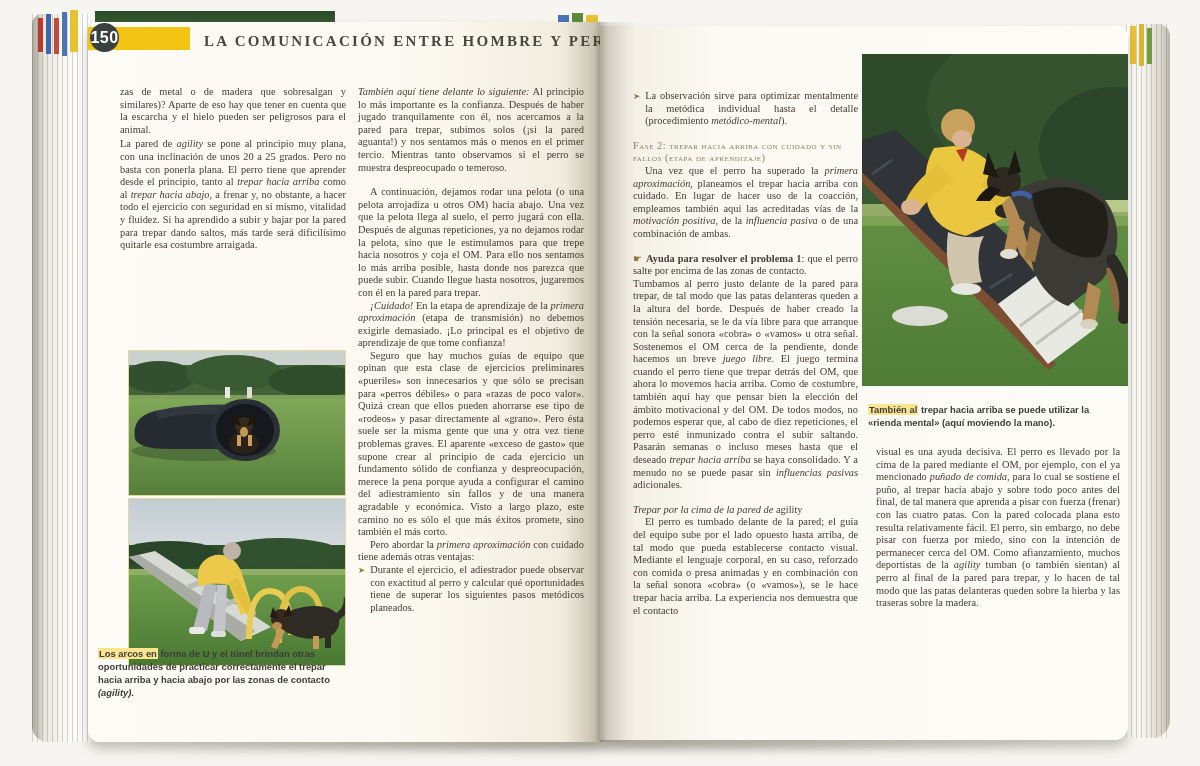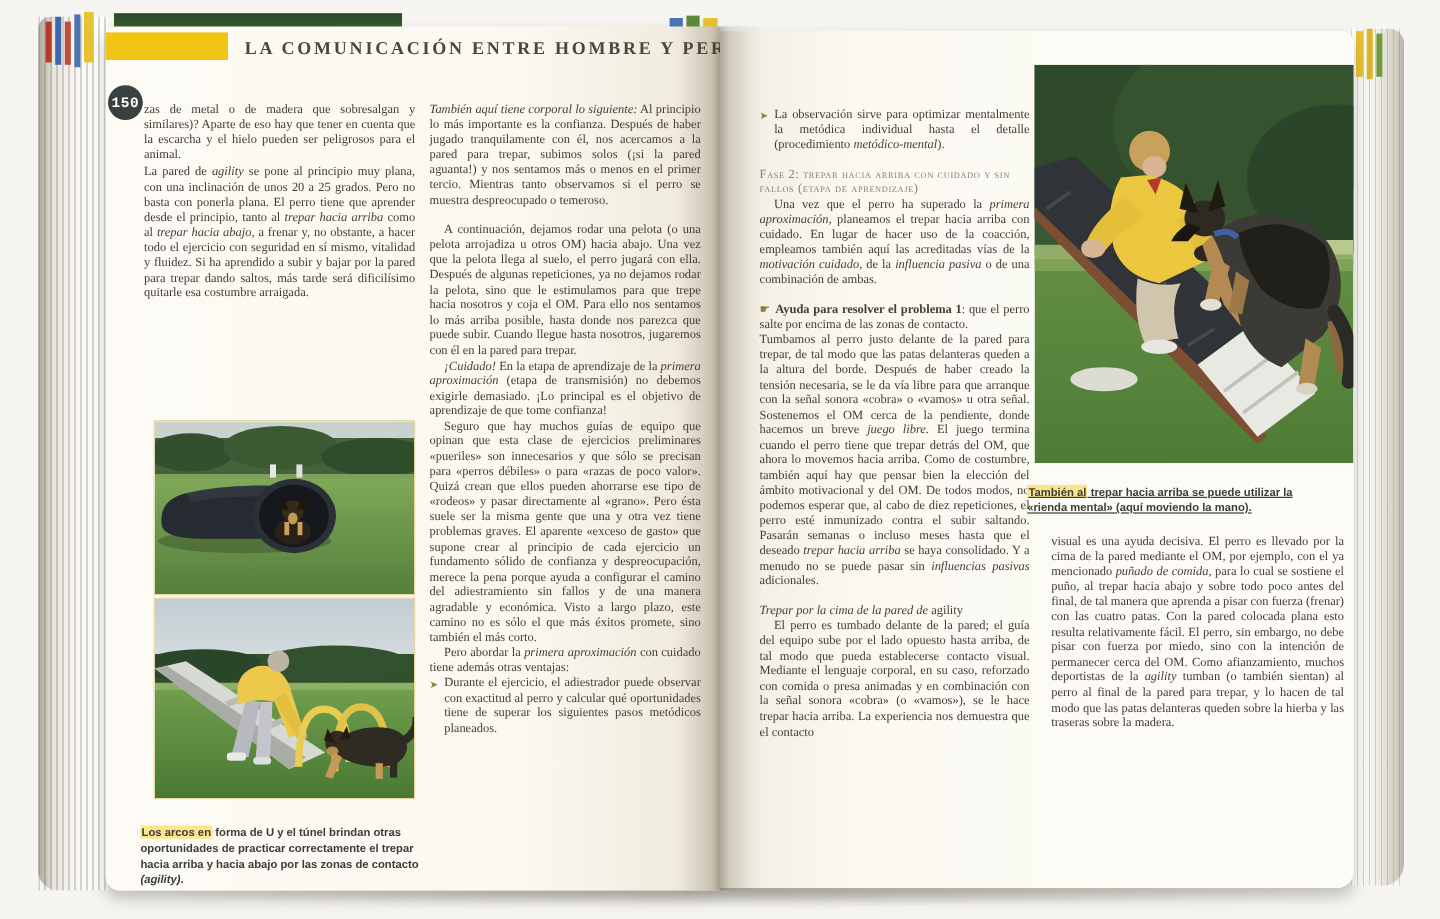--- a/index.html
+++ b/index.html
@@ -28,22 +28,22 @@
     background:linear-gradient(90deg,#ddd7c8 0%,#f3efe5 5%,#fbf9f2 22%,#fdfcf7 100%);
     box-shadow:0 7px 12px rgba(80,75,60,.30);}
   .gutter{position:absolute;left:566px;top:22px;width:70px;height:720px;z-index:6;pointer-events:none;
     background:linear-gradient(90deg,rgba(80,70,50,0) 0%,rgba(80,70,50,.14) 40%,rgba(55,47,32,.26) 50%,rgba(80,70,50,.12) 60%,rgba(80,70,50,0) 100%);}
   .floor{position:absolute;left:70px;top:732px;width:1060px;height:22px;z-index:0;
     background:radial-gradient(ellipse at center,rgba(70,64,48,.32),rgba(70,64,48,0) 72%);filter:blur(3px);}
 
   
   .band{position:absolute;left:0;top:5px;width:102px;height:23px;background:#f2c414;}
   .badge{position:absolute;left:2px;top:1px;width:29px;height:29px;border-radius:50%;
-    background:#394040;color:#fff;font-family:Liberation Mono, monospace;font-weight:bold;
-    font-size:12px;display:flex;align-items:center;justify-content:center;letter-spacing:.5px;z-index:2;margin-top:48px;}
+    background:#394040;color:#fff;font-family:Liberation Sans, sans-serif;font-weight:bold;
+    font-size:16px;display:flex;align-items:center;justify-content:center;letter-spacing:.5px;z-index:2;}
   .chapter{position:absolute;left:116px;top:11px;font-family:Liberation Serif, serif;
     font-weight:bold;font-size:15px;letter-spacing:2.3px;color:#4a463f;white-space:nowrap;}
 
   
   .col{position:absolute;text-align:justify;font-size:10.4px;line-height:12.6px;color:#453c33;}
   .col p{margin:0;}
   .indent{text-indent:12px;}
   .mt{margin-top:12px !important;}
   .mt2{margin-top:2px !important;}
   .fase{font-variant:small-caps;letter-spacing:.5px;color:#8d7e67;text-align:left;}
@@ -166,44 +166,44 @@
         <polygon points="144,108 150,120 141,118" fill="#241a10"></polygon>
         <polygon points="160,106 154,118 163,116" fill="#241a10"></polygon>
         <ellipse cx="148" cy="127" rx="5" ry="4" fill="#b88d50"></ellipse>
         <polygon points="150,128 142,148 148,150 156,132" fill="#c59a58"></polygon>
         <rect x="196" y="134" width="6" height="15" fill="#2e2a24"></rect>
         <rect x="184" y="137" width="6" height="13" fill="#c59a58"></rect>
         <path d="M208,118 Q220,110 218,98" stroke="#2e2a24" stroke-width="7" fill="none"></path>
       </svg>
     </div>
 
-    <p class="caption" style="left:10px;top:656px;width:250px;margin-left:19px;"><mark>Los arcos en</mark><span> forma de U y el túnel brindan otras oportunidades de practicar correctamente el trepar hacia arriba y hacia abajo por las zonas de contacto <i>(agility)</i>.</span></p>
+    <p class="caption" style="left:10px;top:616px;width:250px;"><mark>Los arcos en</mark><span> forma de U y el túnel brindan otras oportunidades de practicar correctamente el trepar hacia arriba y hacia abajo por las zonas de contacto <i>(agility)</i>.</span></p>
 
     <div class="col" style="left:270px;top:64px;width:226px;">
-      <p><i>También aquí tiene corporal lo siguiente:</i> Al principio lo más importante es la confianza. Después de haber jugado tranquilamente con él, nos acercamos a la pared para trepar, subimos solos (¡si la pared aguanta!) y nos sentamos más o menos en el primer tercio. Mientras tanto observamos si el perro se muestra despreocupado o temeroso.</p>
+      <p><i>También aquí tiene delante lo siguiente:</i> Al principio lo más importante es la confianza. Después de haber jugado tranquilamente con él, nos acercamos a la pared para trepar, subimos solos (¡si la pared aguanta!) y nos sentamos más o menos en el primer tercio. Mientras tanto observamos si el perro se muestra despreocupado o temeroso.</p>
       <p class="mt indent">A continuación, dejamos rodar una pelota (o una pelota arrojadiza u otros OM) hacia abajo. Una vez que la pelota llega al suelo, el perro jugará con ella. Después de algunas repeticiones, ya no dejamos rodar la pelota, sino que le estimulamos para que trepe hacia nosotros y coja el OM. Para ello nos sentamos lo más arriba posible, hasta donde nos parezca que puede subir. Cuando llegue hasta nosotros, jugaremos con él en la pared para trepar.</p>
       <p class="indent"><i>¡Cuidado!</i> En la etapa de aprendizaje de la <i>primera aproximación</i> (etapa de transmisión) no debemos exigirle demasiado. ¡Lo principal es el objetivo de aprendizaje de que tome confianza!</p>
       <p class="indent">Seguro que hay muchos guías de equipo que opinan que esta clase de ejercicios preliminares «pueriles» son innecesarios y que sólo se precisan para «perros débiles» o para «razas de poco valor». Quizá crean que ellos pueden ahorrarse ese tipo de «rodeos» y pasar directamente al «grano». Pero ésta suele ser la misma gente que una y otra vez tiene problemas graves. El aparente «exceso de gasto» que supone crear al principio de cada ejercicio un fundamento sólido de confianza y despreocupación, merece la pena porque ayuda a configurar el camino del adiestramiento sin fallos y de una manera agradable y económica. Visto a largo plazo, este camino no es sólo el que más éxitos promete, sino también el más corto.</p>
       <p class="indent">Pero abordar la <i>primera aproximación</i> con cuidado tiene además otras ventajas:</p>
       <p class="bullet">
           <span class="bi">➤</span>
           <span>Durante el ejercicio, el adiestrador puede observar con exactitud al perro y calcular qué oportunidades tiene de superar los siguientes pasos metódicos planeados.</span>
         </p>
     </div>
   </div>
 
   <div class="page page-right">
 
     <div class="col" style="left:33px;top:64px;width:225px;">
       <p class="bullet">
           <span class="bi">➤</span>
           <span>La observación sirve para optimizar mentalmente la metódica individual hasta el detalle (procedimiento <i>metódico-mental</i>).</span>
         </p>
       <p class="fase mt">Fase 2: trepar hacia arriba con cuidado y sin fallos (etapa de aprendizaje)</p>
-      <p class="indent">Una vez que el perro ha superado la <i>primera aproximación</i>, planeamos el trepar hacia arriba con cuidado. En lugar de hacer uso de la coacción, empleamos también aquí las acreditadas vías de la <i>motivación cuidado</i>, de la <i>influencia pasiva</i> o de una combinación de ambas.</p>
+      <p class="indent">Una vez que el perro ha superado la <i>primera aproximación</i>, planeamos el trepar hacia arriba con cuidado. En lugar de hacer uso de la coacción, empleamos también aquí las acreditadas vías de la <i>motivación positiva</i>, de la <i>influencia pasiva</i> o de una combinación de ambas.</p>
       <p class="mt"><span class="hand">☛</span><b class="run">Ayuda para resolver el problema 1</b><span>: que el perro salte por encima de las zonas de contacto.</span></p>
       <p>Tumbamos al perro justo delante de la pared para trepar, de tal modo que las patas delanteras queden a la altura del borde. Después de haber creado la tensión necesaria, se le da vía libre para que arranque con la señal sonora «cobra» o «vamos» u otra señal. Sostenemos el OM cerca de la pendiente, donde hacemos un breve <i>juego libre</i>. El juego termina cuando el perro tiene que trepar detrás del OM, que ahora lo movemos hacia arriba. Como de costumbre, también aquí hay que pensar bien la elección del ámbito motivacional y del OM. De todos modos, no podemos esperar que, al cabo de diez repeticiones, el perro esté inmunizado contra el subir saltando. Pasarán semanas o incluso meses hasta que el deseado <i>trepar hacia arriba</i> se haya consolidado. Y a menudo no se puede pasar sin <i>influencias pasivas</i> adicionales.</p>
       <p class="mt subhead"><i>Trepar por la cima de la pared de</i> agility</p>
       <p class="indent">El perro es tumbado delante de la pared; el guía del equipo sube por el lado opuesto hasta arriba, de tal modo que pueda establecerse contacto visual. Mediante el lenguaje corporal, en su caso, reforzado con comida o presa animadas y en combinación con la señal sonora «cobra» (o «vamos»), se le hace trepar hacia arriba. La experiencia nos demuestra que el contacto</p>
     </div>
 
     <div class="photo" style="left:262px;top:28px;width:266px;height:332px;">
       <svg viewBox="0 0 266 332" preserveAspectRatio="none">
         <defs>
           <linearGradient id="gr3" x1="0" y1="0" x2="0" y2="1">
@@ -254,21 +254,21 @@
         <polygon points="150,160 142,196 153,200 163,168" fill="#b28a52"></polygon>
         <ellipse cx="147" cy="200" rx="9" ry="5" fill="#e3ded2"></ellipse>
         <polygon points="168,172 162,206 173,208 179,180" fill="#9c7846"></polygon>
         <polygon points="226,228 220,268 233,270 239,236" fill="#b28a52"></polygon>
         <ellipse cx="227" cy="270" rx="9" ry="5" fill="#d9d2c2"></ellipse>
         <polygon points="244,214 252,258 263,256 255,214" fill="#8a6a3e"></polygon>
         <path d="M250,206 Q268,232 262,264" stroke="#2c2a24" stroke-width="12" fill="none" stroke-linecap="round"></path>
       </svg>
     </div>
 
-    <p class="caption" style="left:256px;top:368px;width:248px;text-decoration:underline;"><mark>También al</mark><span> trepar hacia arriba se puede utilizar la «rienda mental» (aquí moviendo la mano).</span></p>
+    <p class="caption" style="left:268px;top:368px;width:248px;"><mark>También al</mark><span> trepar hacia arriba se puede utilizar la «rienda mental» (aquí moviendo la mano).</span></p>
 
     <div class="col" style="left:276px;top:420px;width:244px;">
       <p>visual es una ayuda decisiva. El perro es llevado por la cima de la pared mediante el OM, por ejemplo, con el ya mencionado <i>puñado de comida</i>, para lo cual se sostiene el puño, al trepar hacia abajo y sobre todo poco antes del final, de tal manera que aprenda a pisar con fuerza (frenar) con las cuatro patas. Con la pared colocada plana esto resulta relativamente fácil. El perro, sin embargo, no debe pisar con fuerza por miedo, sino con la intención de permanecer cerca del OM. Como afianzamiento, muchos deportistas de la <i>agility</i> tumban (o también sientan) al perro al final de la pared para trepar, y lo hacen de tal modo que las patas delanteras queden sobre la hierba y las traseras sobre la madera.</p>
     </div>
   </div>
 
   <div class="gutter"></div>
 </div>
 
 </body></html>

